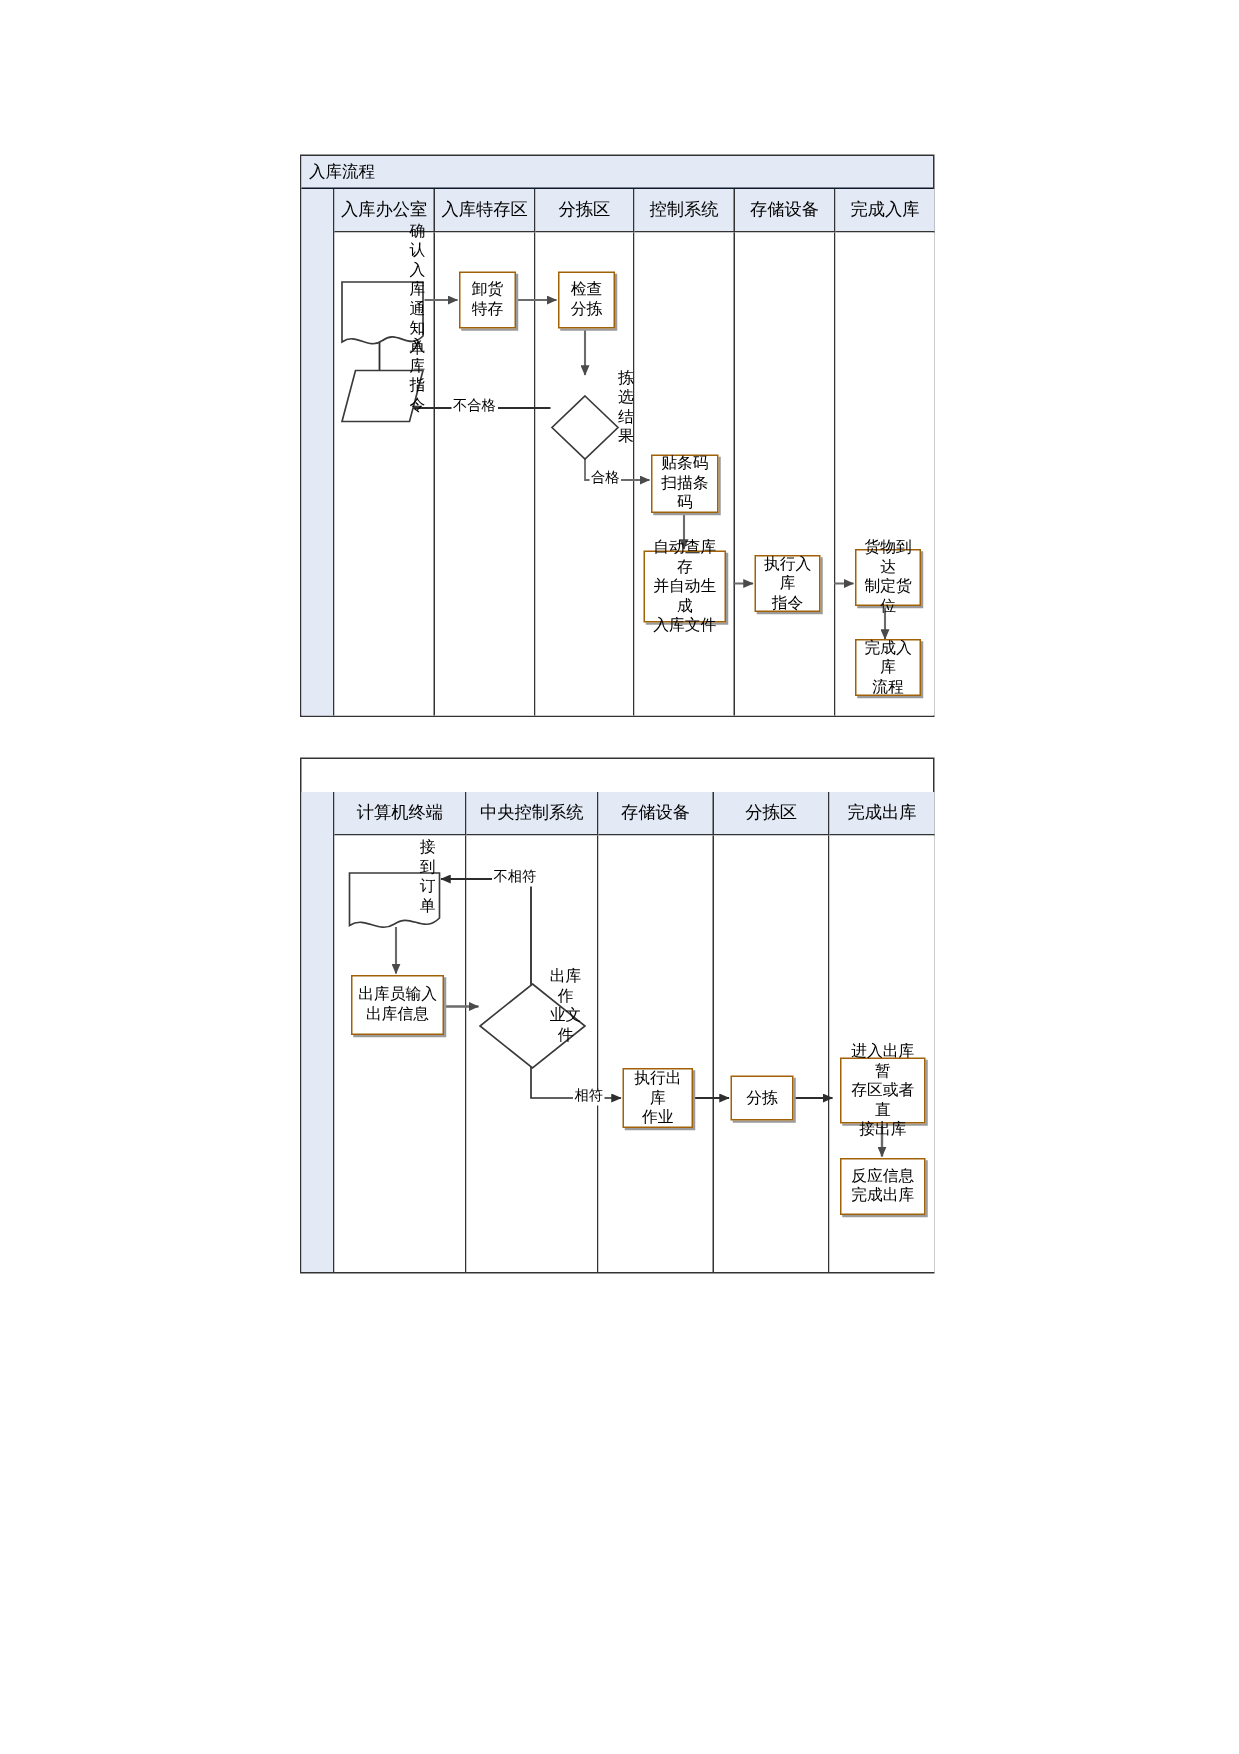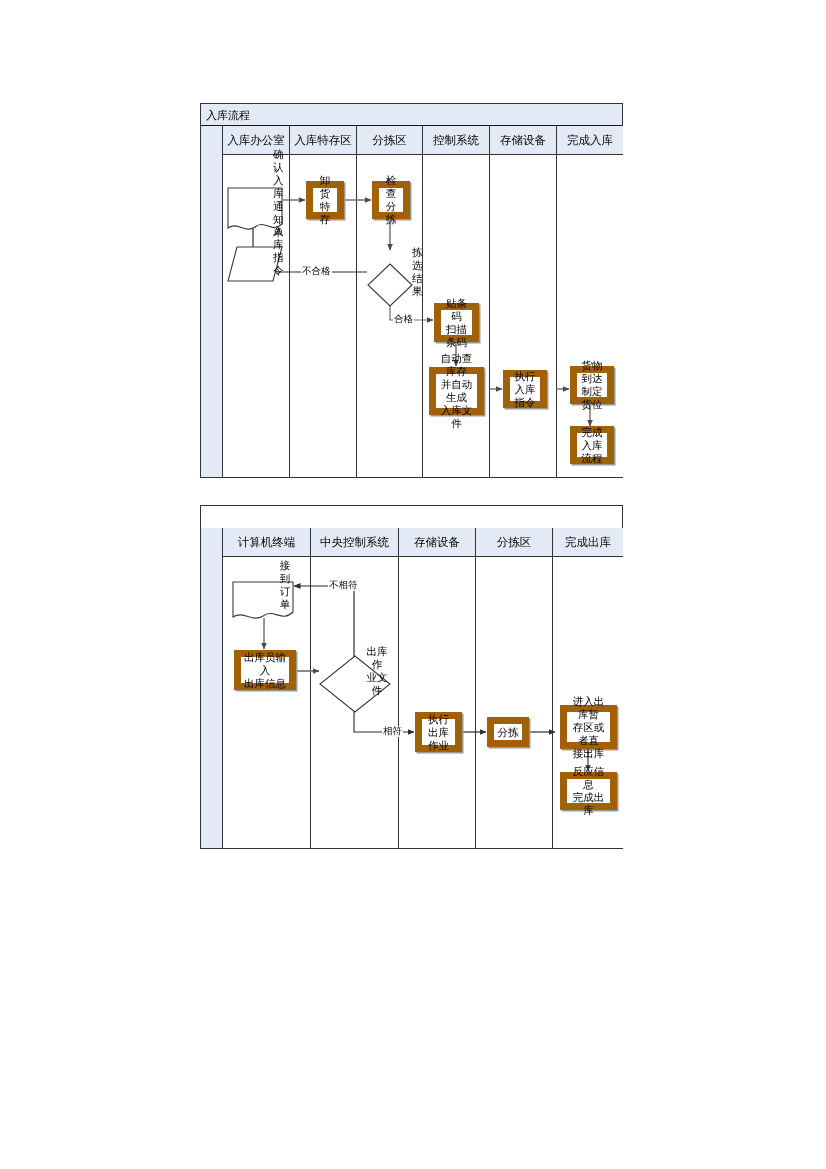--- a/index.html
+++ b/index.html
@@ -82,21 +82,21 @@
     font-size: 10.5px;
     line-height: 13px;
     text-align: center;
     color: #000;
     display: flex;
     align-items: center;
     justify-content: center;
     white-space: pre-line;
   }
   .node.process {
-    border: 7px solid #a16207;
+    border: 1px solid #a16207;
     background: #ffffff;
     box-shadow: 1.5px 1.5px 0 0 #9a9a9a;
   }
   .node.doc, .node.para, .node.dec {
     background: transparent;
     border: none;
     padding-left: 44px;
   }
   .node .svgwrap {
     position: absolute;

